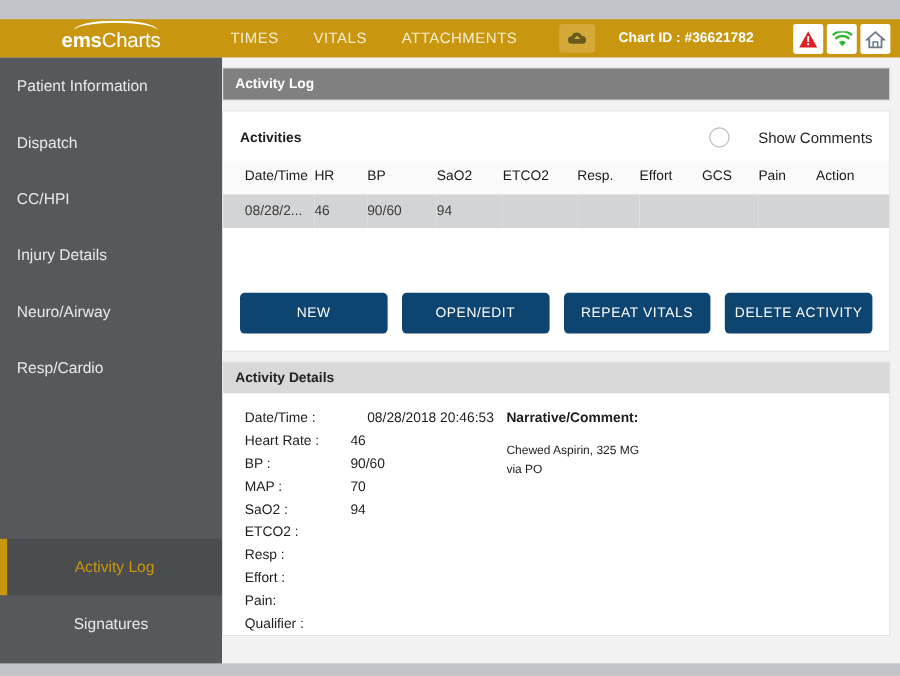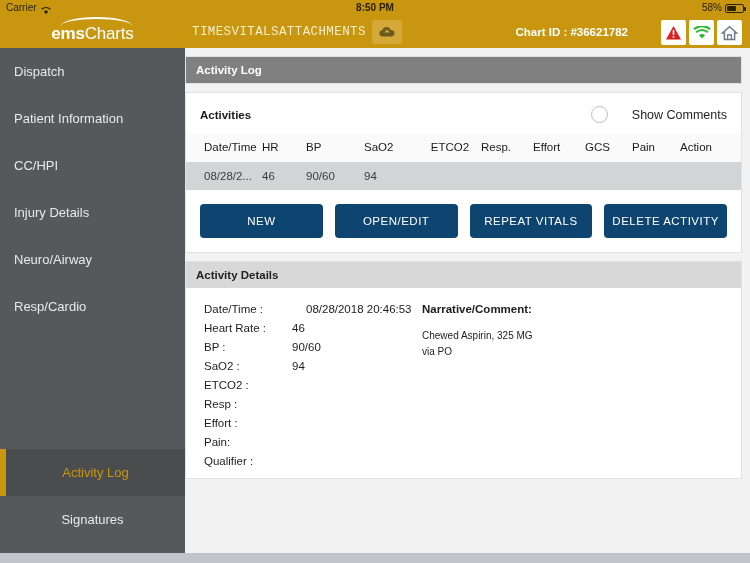--- a/index.html
+++ b/index.html
@@ -41,21 +41,21 @@
     display: flex; align-items: center; justify-content: center;
   }
   .logo { position: relative; color: #ffffff; font-size: 17px; letter-spacing: -0.2px; padding-top: 4px; }
   .logo .arc {
     position: absolute; left: 10px; right: 2px; top: -3px; height: 9px;
     border-top: 2.5px solid #ffffff; border-radius: 50%/100% 100% 0 0;
   }
   .logo b { font-weight: bold; }
   .logo span { font-weight: normal; }
 
-  .nav { position: absolute; left: 192px; top: 0; height: 32px; display: flex; align-items: center; gap: 0; font-family: Liberation Mono, monospace; }
+  .nav { position: absolute; left: 192px; top: 0; height: 32px; display: flex; align-items: center; gap: 29px; }
   .nav a {
     color: #f6eccf; font-size: 12.5px; letter-spacing: 0.4px; text-decoration: none;
   }
   .cloudbtn {
     width: 30px; height: 24px; background: #d4a93a; border-radius: 3px;
     display: flex; align-items: center; justify-content: center; margin-left: 6px;
   }
 
   .chartid {
     position: absolute; right: 122px; top: 0; height: 32px; line-height: 32px;
@@ -111,70 +111,53 @@
     font-size: 11.5px; font-weight: normal; color: #1b1b1b; text-align: left;
     padding: 7px 0 9px 0; background: #fafafa;
   }
   table.acts td {
     font-size: 11.5px; color: #3b3b3b; padding: 8px 0; background: #d3d4d6;
   }
   table.acts .c0 { width: 76px; padding-left: 18px; }
   table.acts .c1 { width: 44px; }
   table.acts .c2 { width: 58px; }
   table.acts .c3 { width: 55px; }
-  table.acts .c4 { width: 62px; text-align: center; }
+  table.acts .c4 { width: 62px; }
   table.acts .c5 { width: 52px; }
   table.acts .c6 { width: 52px; }
   table.acts .c7 { width: 47px; }
   table.acts .c8 { width: 48px; }
   table.acts .c9 { width: auto; }
 
   .btnrow { display: flex; gap: 12px; padding: 14px; background: #ffffff; }
   .btn {
     flex: 1; background: #0e4470; color: #ffffff; border: none; border-radius: 4px;
     font-size: 11.5px; letter-spacing: 0.5px; padding: 11px 0; cursor: pointer;
     font-family: "Liberation Sans", sans-serif;
+    margin-top: 40px;
   }
 
   .details { background: #ffffff; padding: 11px 0 0 0; min-height: 190px; }
   .det-grid { display: flex; }
   .det-left { width: 230px; padding-left: 18px; }
   .det-right { flex: 1; padding-left: 6px; }
   .det-row { display: flex; padding: 3.5px 0; font-size: 11.5px; color: #1d1d1d; }
   .det-row .lbl { width: 88px; }
   .det-row.bold { font-weight: normal; gap: 14px; }
   .narr-head { font-size: 11.5px; font-weight: bold; color: #1d1d1d; padding: 3.5px 0; }
   .narr-body { font-size: 10px; color: #1d1d1d; line-height: 16px; padding-top: 10px; }
 
   .bottombar { position: absolute; bottom: 0; left: 0; width: 750px; height: 10px; background: #c3c4c9; }
   .spacer8 { height: 8px; }
 </style>
 </head>
 <body>
 
 <div id="app">
 
-  <div class="statusbar">
-    <div class="sb-left">
-      <span>Carrier</span>
-      <span class="wifi-sm">
-        <svg width="10" height="9" viewBox="0 0 10 9">
-            <path d="M5 8.2 L7.2 5.6 A3.3 3.3 0 0 0 2.8 5.6 Z" fill="#2b2107"></path>
-            <path d="M0.6 3.2 A6.5 6.5 0 0 1 9.4 3.2" stroke="#2b2107" stroke-width="1.2" fill="none"></path>
-          </svg>
-      </span>
-    </div>
-    <div class="sb-center">8:50 PM</div>
-    <div class="sb-right">
-      <span>58%</span>
-      <span class="batt">
-          <i></i>
-        </span>
-    </div>
-  </div>
 
   <div class="topbar">
 
     <div class="logo-wrap">
       <div class="logo">
         <span class="arc"></span>
         <b>ems</b><span>Charts</span>
       </div>
     </div>
 
@@ -211,24 +194,24 @@
         <svg width="17" height="16" viewBox="0 0 17 16">
           <path d="M8.5 1.8 L15.5 8 H13.6 V14.4 H3.4 V8 H1.5 Z" fill="none" stroke="#6e7b8b" stroke-width="1.5"></path>
           <path d="M6.6 14.4 V10 H10.4 V14.4" fill="none" stroke="#6e7b8b" stroke-width="1.3"></path>
         </svg>
       </div>
     </div>
   </div>
 
   <div class="sidebar">
     <div class="side-item">
+      <span>Patient Information</span>
+    </div>
+    <div class="side-item">
       <span>Dispatch</span>
-    </div>
-    <div class="side-item">
-      <span>Patient Information</span>
     </div>
     <div class="side-item">
       <span>CC/HPI</span>
     </div>
     <div class="side-item">
       <span>Injury Details</span>
     </div>
     <div class="side-item">
       <span>Neuro/Airway</span>
     </div>
@@ -315,20 +298,24 @@
             </div>
             <div class="det-row">
               <span class="lbl">Heart Rate :</span>
               <span>46</span>
             </div>
             <div class="det-row">
               <span class="lbl">BP :</span>
               <span>90/60</span>
             </div>
             <div class="det-row">
+              <span class="lbl">MAP :</span>
+              <span>70</span>
+            </div>
+            <div class="det-row">
               <span class="lbl">SaO2 :</span>
               <span>94</span>
             </div>
             <div class="det-row">
               <span class="lbl">ETCO2 :</span>
               <span></span>
             </div>
             <div class="det-row">
               <span class="lbl">Resp :</span>
               <span></span>

